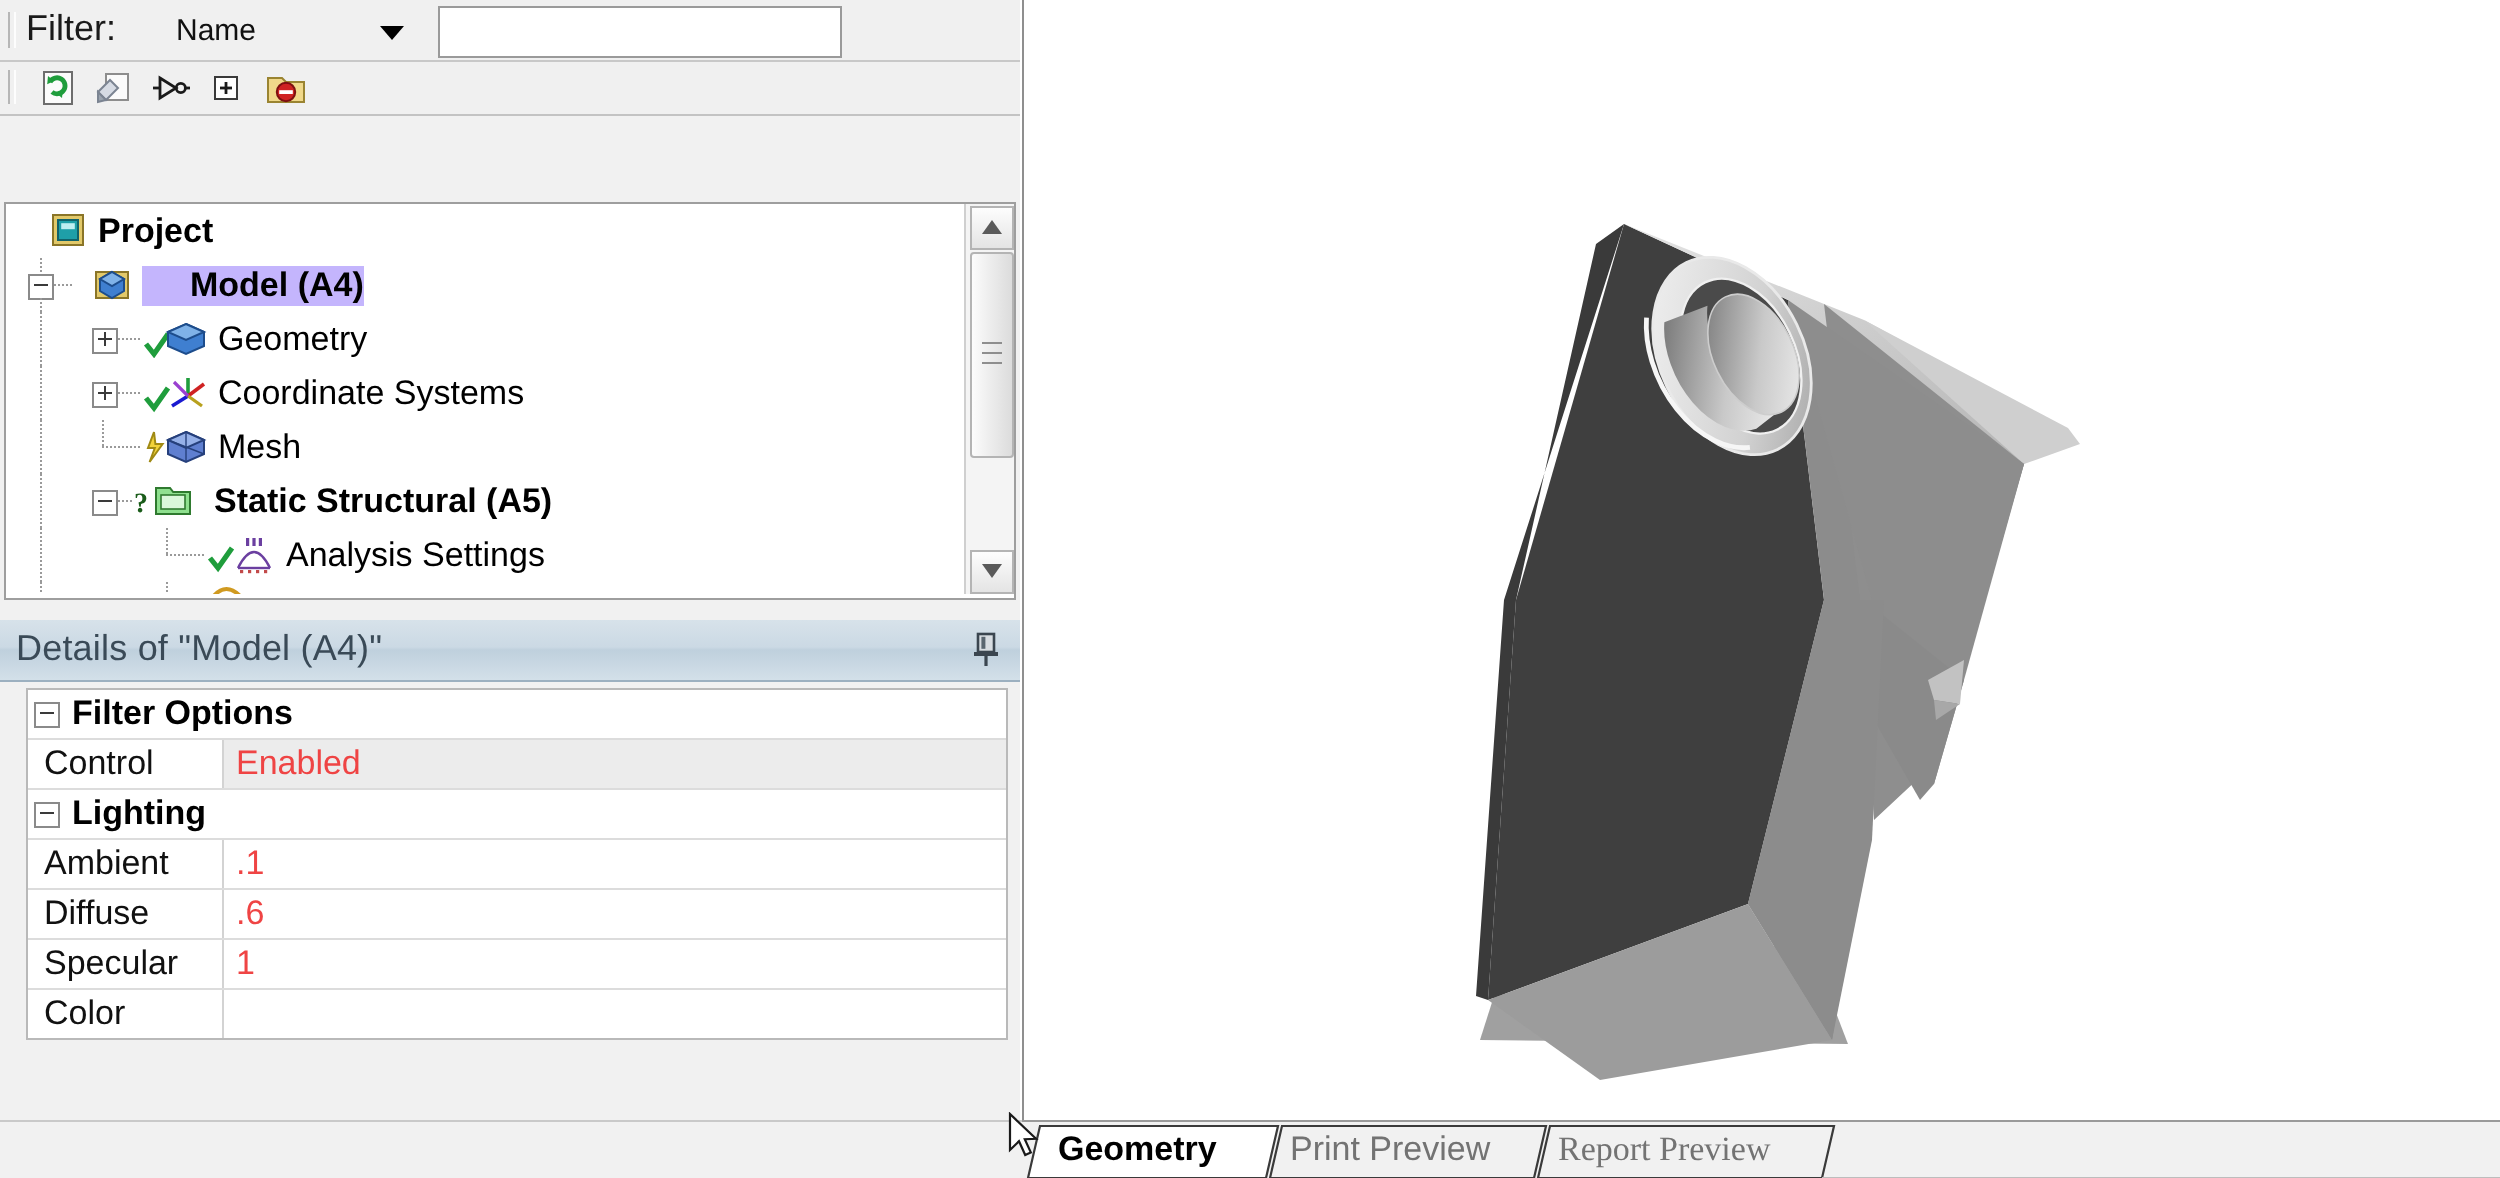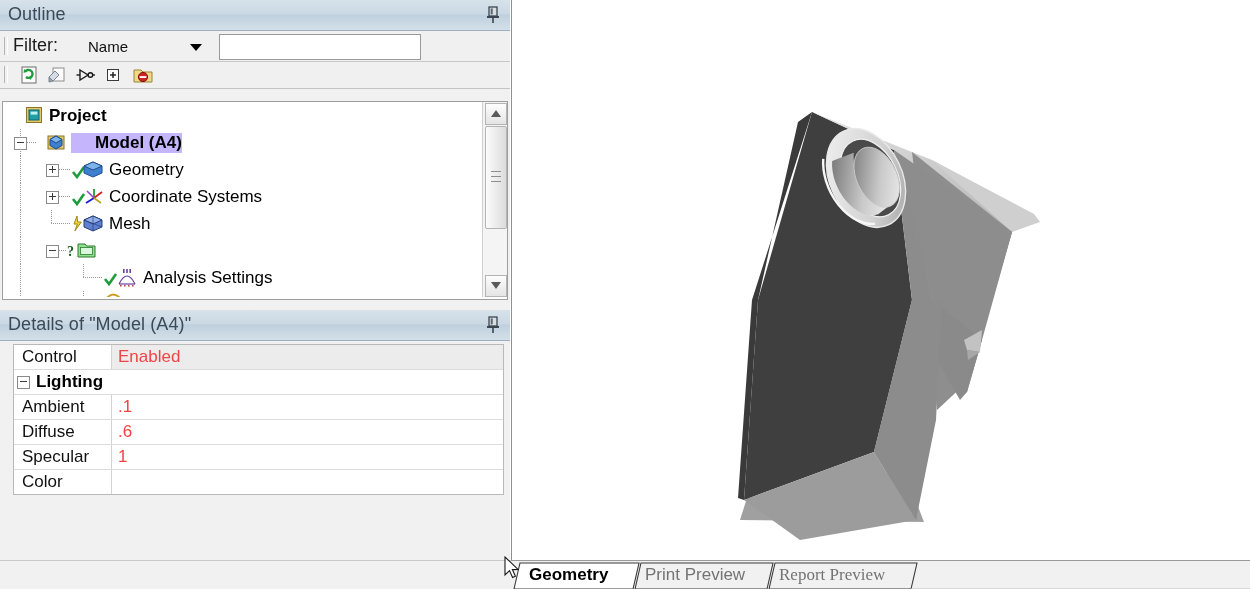--- a/index.html
+++ b/index.html
@@ -131,31 +131,20 @@
   
   #cursor{position:absolute;left:504px;top:556px;width:16px;height:24px;}
 </style>
 </head>
 <body>
 
 <div id="app">
 
   <div id="left-col">
 
-    <div class="panel-title">
-      <div class="ptext">Outline</div>
-      <div class="pin">
-        <svg width="18" height="20" viewBox="0 0 18 20">
-          <rect x="5" y="2" width="8" height="9" fill="#d8dde2" stroke="#3b4650" stroke-width="1.3"></rect>
-          <rect x="3" y="11" width="12" height="2" fill="#3b4650"></rect>
-          <rect x="8.2" y="13" width="1.6" height="5" fill="#3b4650"></rect>
-          <rect x="6.7" y="3.4" width="2" height="6" fill="#5a6670"></rect>
-        </svg>
-      </div>
-    </div>
 
     <div id="filter-row">
       <div id="filter-grip"></div>
       <div id="filter-label">Filter:</div>
       <div id="filter-combo">
         <div class="cbtext">Name</div>
         <div class="cbarrow"></div>
       </div>
       <input id="filter-input" type="text" value="" placeholder="" style="">
     </div>
@@ -274,20 +263,21 @@
 
         <div class="trow">
           <div class="dotvert" style="left:17px;top:0;height:27px;"></div>
           <div class="exp" style="left:43px;"></div>
           <div class="dotline" style="left:56px;top:13px;width:8px;"></div>
           <svg style="position:absolute;left:64px;top:3px;" width="38" height="21" viewBox="0 0 38 21">
             <text x="0" y="16" font-size="14" font-family="Liberation Serif, serif" fill="#1a5c1a" font-weight="bold">?</text>
             <path d="M11 4 h7 l1.6 2 h8.4 v11 h-17 z" fill="#8fe08f" stroke="#2f7a2f"></path>
             <rect x="13.5" y="7.5" width="12" height="7" fill="#d9f7d9" stroke="#2f7a2f" stroke-width="0.8"></rect>
           </svg>
+          <div class="lbl bold" style="left:104px;">Static Structural (A5)</div>
         </div>
 
         <div class="trow">
           <div class="dotvert" style="left:17px;top:0;height:27px;"></div>
           <div class="dotvert" style="left:80px;top:0;height:13px;"></div>
           <div class="dotline" style="left:80px;top:13px;width:20px;"></div>
           <svg style="position:absolute;left:100px;top:3px;" width="36" height="21" viewBox="0 0 36 21">
             <path d="M2 12 l4 5 7 -10" fill="none" stroke="#1f9d3c" stroke-width="2.6"></path>
             <path d="M16 17 q8 -16 16 0" fill="none" stroke="#6b3fa0" stroke-width="1.2"></path>
             <line x1="16" y1="17" x2="32" y2="17" stroke="#6b3fa0" stroke-width="1.2"></line>
@@ -338,20 +328,24 @@
           <rect x="5" y="2" width="8" height="9" fill="#d8dde2" stroke="#3b4650" stroke-width="1.3"></rect>
           <rect x="3" y="11" width="12" height="2" fill="#3b4650"></rect>
           <rect x="8.2" y="13" width="1.6" height="5" fill="#3b4650"></rect>
           <rect x="6.7" y="3.4" width="2" height="6" fill="#5a6670"></rect>
         </svg>
       </div>
     </div>
 
     <div id="details-grid">
 
+      <div class="drow group">
+        <div class="dexp"></div>
+        <div class="gname">Filter Options</div>
+      </div>
 
       <div class="drow shaded">
         <div class="dvalbg"></div>
         <div class="dname">Control</div>
         <div class="dsep"></div>
         <div class="dval">Enabled</div>
       </div>
 
       <div class="drow group">
         <div class="dexp"></div>

